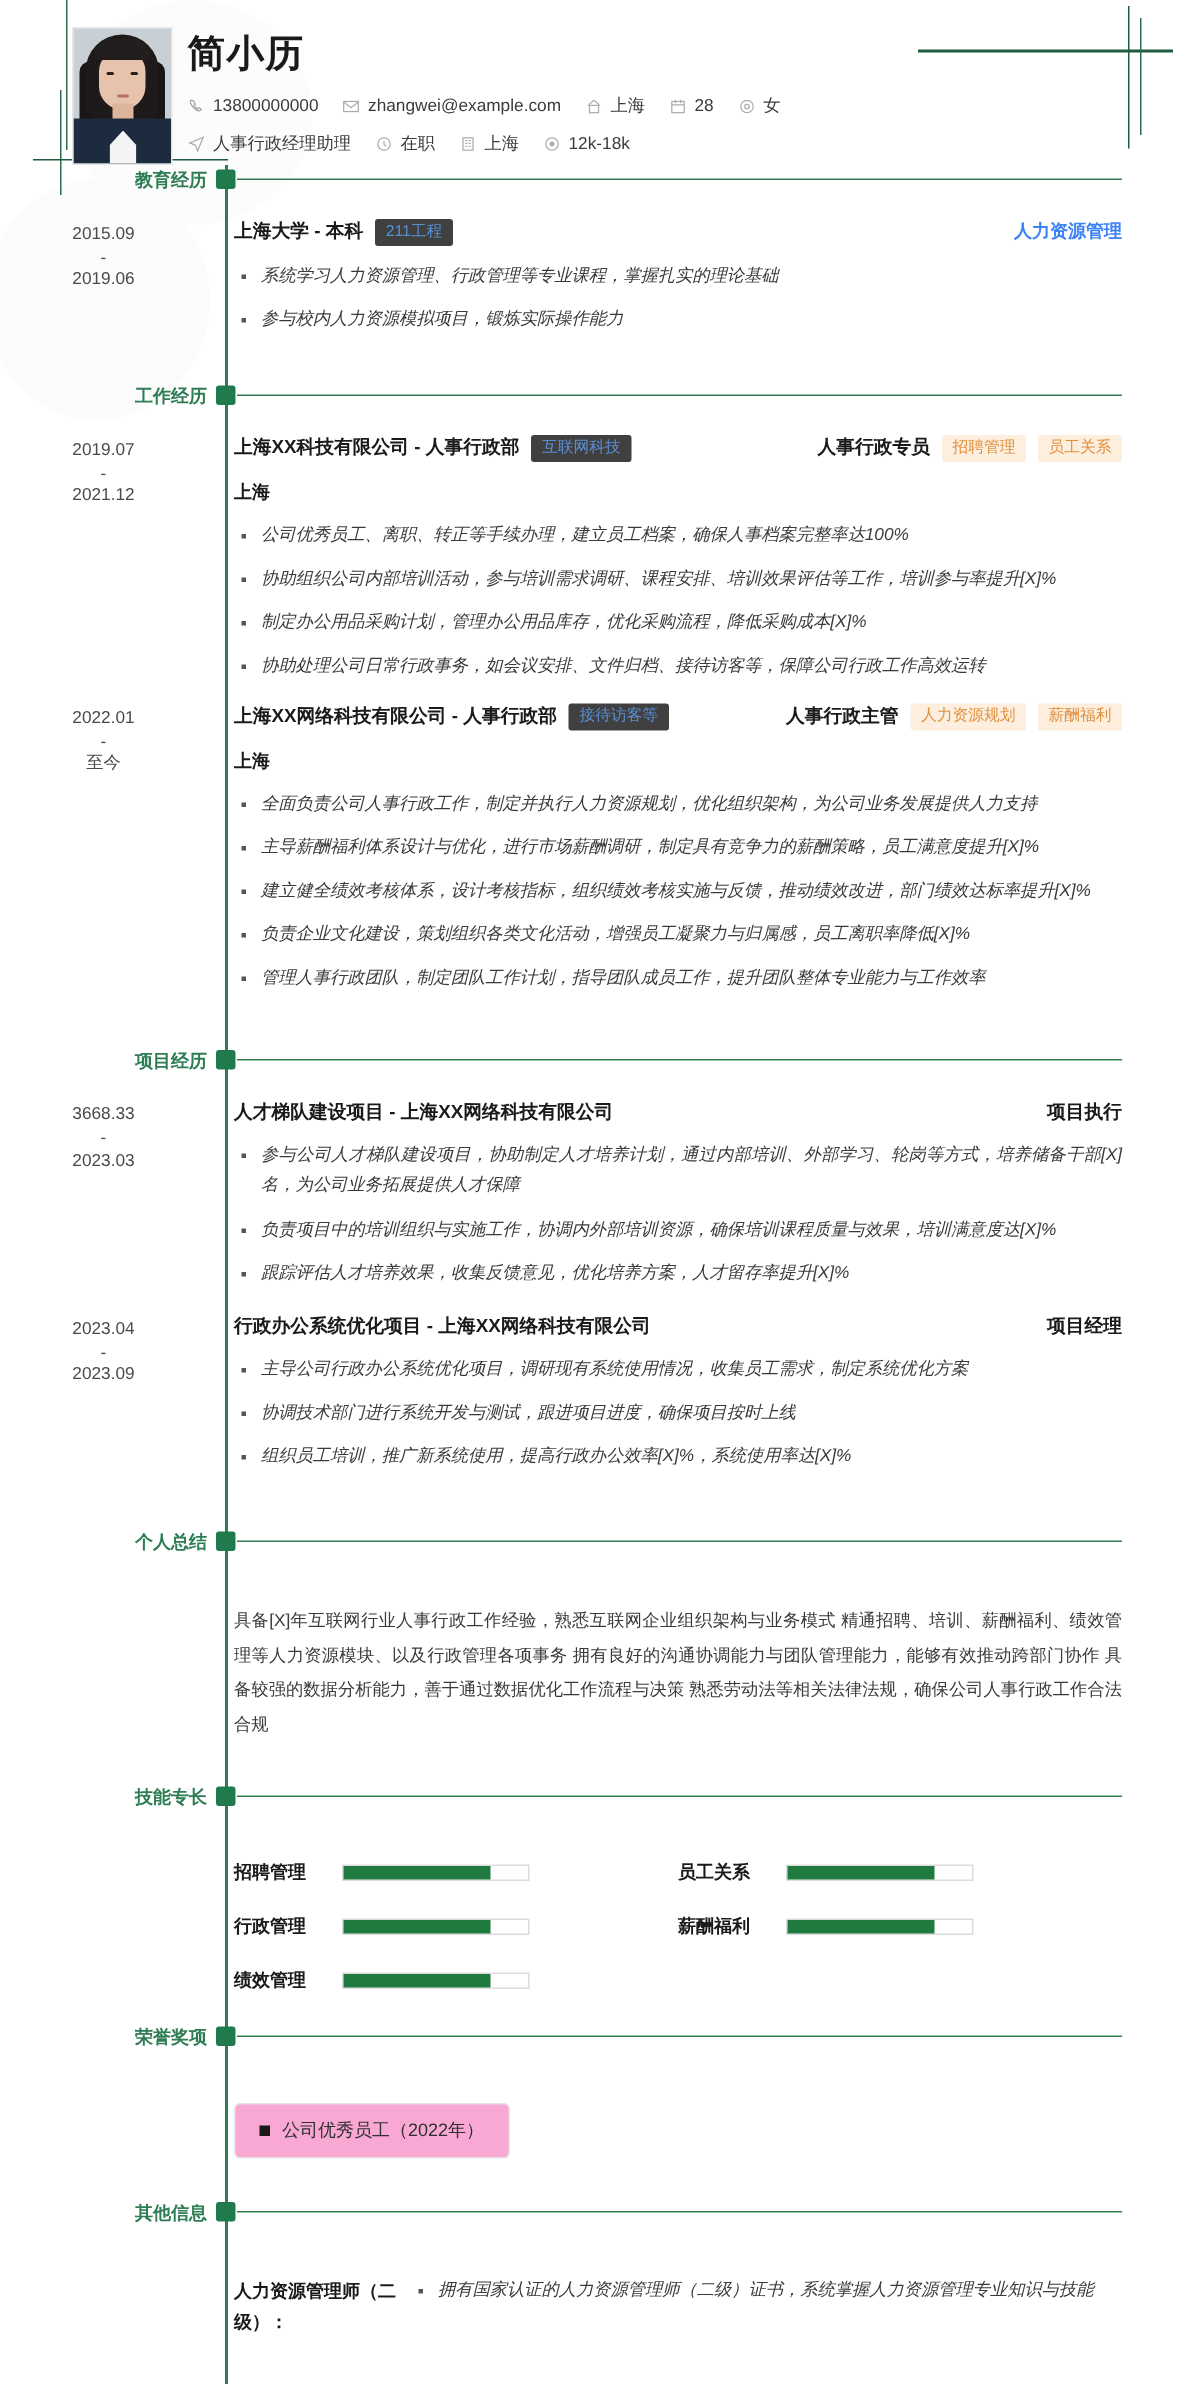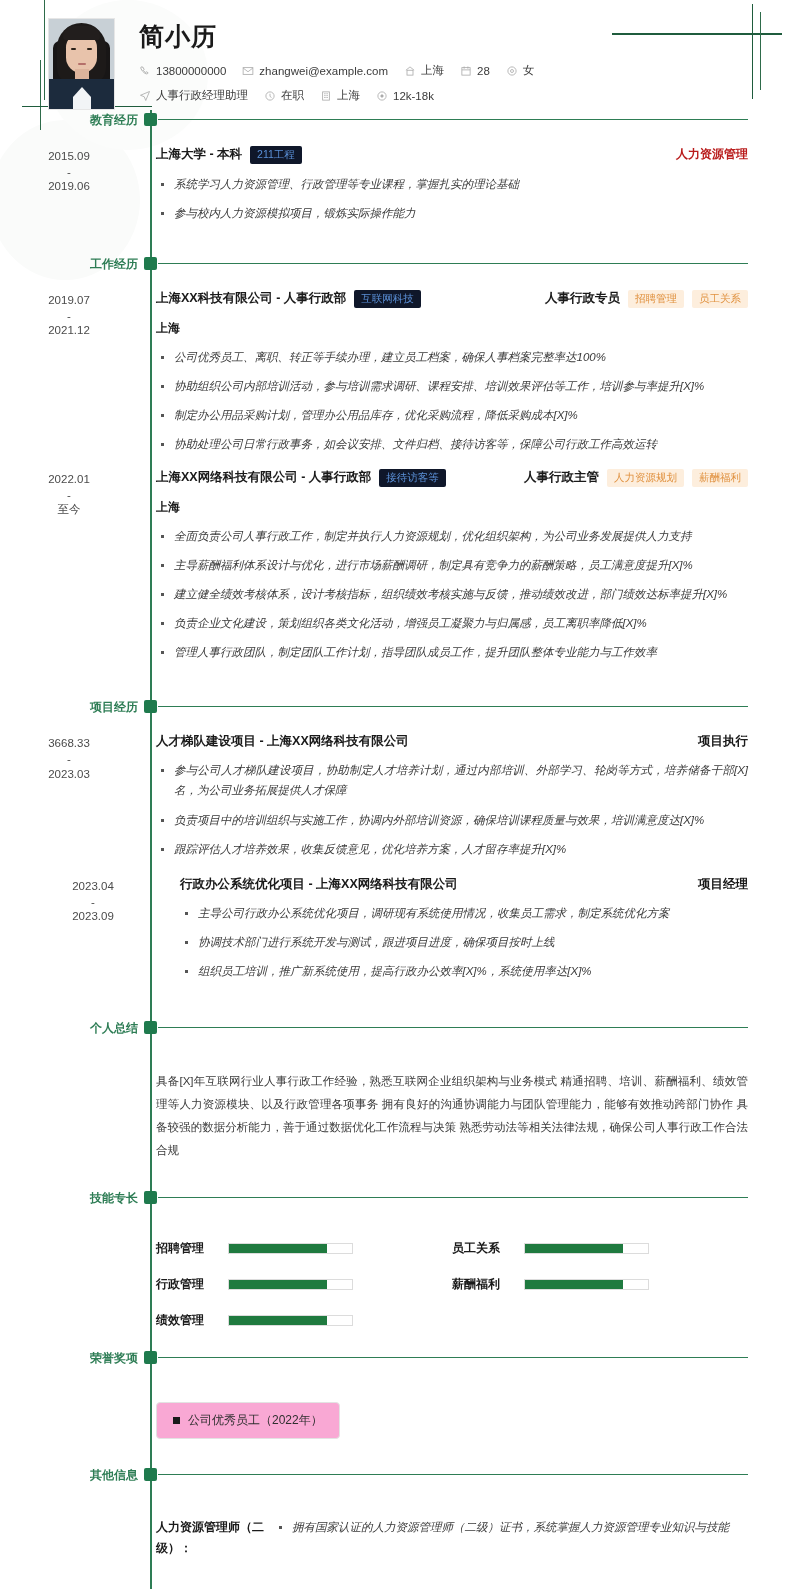--- a/index.html
+++ b/index.html
@@ -37,21 +37,21 @@
   .photo .eyeL{position:absolute;left:22px;top:29px;width:5px;height:2px;border-radius:2px;background:#2a2018;}
   .photo .eyeR{position:absolute;left:38px;top:29px;width:5px;height:2px;border-radius:2px;background:#2a2018;}
   .photo .mouth{position:absolute;left:29px;top:44px;width:8px;height:2px;border-radius:2px;background:#b5706a;}
   .photo .neck{position:absolute;left:26px;top:50px;width:14px;height:14px;background:#ddb49c;}
   .photo .suit{position:absolute;left:0;bottom:0;width:65px;height:30px;background:#1c2b3d;}
   .photo .shirt{position:absolute;left:24px;bottom:0;width:18px;height:22px;background:#f2f4f6;
     clip-path:polygon(50% 0,100% 45%,100% 100%,0 100%,0 45%);}
   .photo .hairL{position:absolute;left:4px;top:22px;width:14px;height:52px;border-radius:8px;background:#181616;}
   .photo .hairR{position:absolute;right:4px;top:22px;width:14px;height:52px;border-radius:8px;background:#181616;}
 
-  .hdr-right{margin-left:24px;flex:1 1 auto;}
+  .hdr-right{margin-left:10px;flex:1 1 auto;}
   .name{font-size:25px;font-weight:bold;color:#1a1a1a;line-height:1;margin:6px 0 0 0;letter-spacing:1px;}
   .meta-row{display:flex;flex-wrap:wrap;align-items:center;margin-top:14px;font-size:11.5px;color:#444;}
   .meta-row.second{margin-top:10px;}
   .meta-item{display:flex;align-items:center;margin-right:16px;white-space:nowrap;}
   .meta-item .ico{display:inline-block;width:12px;height:12px;margin-right:5px;opacity:.55;color:#666;}
   .meta-item .ico svg{display:block;}
   .meta-txt{color:#3b3b3b;}
 
   
   .body{position:relative;padding-bottom:40px;}
@@ -73,24 +73,24 @@
     font-size:11.5px;color:#4a4a4a;line-height:1.55;padding-top:2px;
   }
   .entry .dates .dash{display:block;line-height:1.1;}
   .entry .content{flex:1 1 auto;padding-left:18px;padding-right:46px;min-width:0;}
 
   .titleline{display:flex;align-items:center;justify-content:space-between;gap:10px;}
   .titleline .left{display:flex;align-items:center;flex-wrap:wrap;gap:8px;min-width:0;}
   .titleline .right{display:flex;align-items:center;gap:8px;white-space:nowrap;}
   .org{font-size:12.5px;font-weight:bold;color:#1a1a1a;}
   .role{font-size:12.5px;font-weight:bold;color:#1a1a1a;}
-  .major{font-size:12px;font-weight:bold;color:#b91c1c;}
+  .major{font-size:12px;font-weight:bold;color:#3b82f6;}
 
   .tag{font-size:10.5px;padding:2px 7px;border-radius:2px;line-height:1.3;white-space:nowrap;}
-  .tag-blue{background:#0f172a;color:#5a8fd6;text-align:right;}
+  .tag-blue{background:#404040;color:#5a8fd6;text-align:right;}
   .tag-orange{background:#fdeedd;color:#e0913f;}
 
   .loc{font-size:12px;font-weight:bold;color:#1a1a1a;margin-top:12px;}
 
   ul.bullets{list-style:none;margin:10px 0 0 0;padding:0;}
   ul.bullets li{
     position:relative;padding-left:18px;margin-bottom:9px;
     font-size:11.5px;line-height:1.75;color:#3a3a3a;text-align:justify;font-style:italic;
   }
   ul.bullets li:before{
@@ -367,21 +367,21 @@
             </div>
           </div>
           <ul class="bullets">
             <li>参与公司人才梯队建设项目，协助制定人才培养计划，通过内部培训、外部学习、轮岗等方式，培养储备干部[X]名，为公司业务拓展提供人才保障</li>
             <li>负责项目中的培训组织与实施工作，协调内外部培训资源，确保培训课程质量与效果，培训满意度达[X]%</li>
             <li>跟踪评估人才培养效果，收集反馈意见，优化培养方案，人才留存率提升[X]%</li>
           </ul>
         </div>
       </div>
 
-      <div class="entry" style="padding-top:8px;padding-left:24px;">
+      <div class="entry" style="padding-top:8px;">
         <div class="dates">
           <span>2023.04</span>
           <span class="dash">-</span>
           <span>2023.09</span>
         </div>
         <div class="content">
           <div class="titleline">
             <div class="left">
               <span class="org">行政办公系统优化项目 - 上海XX网络科技有限公司</span>
             </div>

